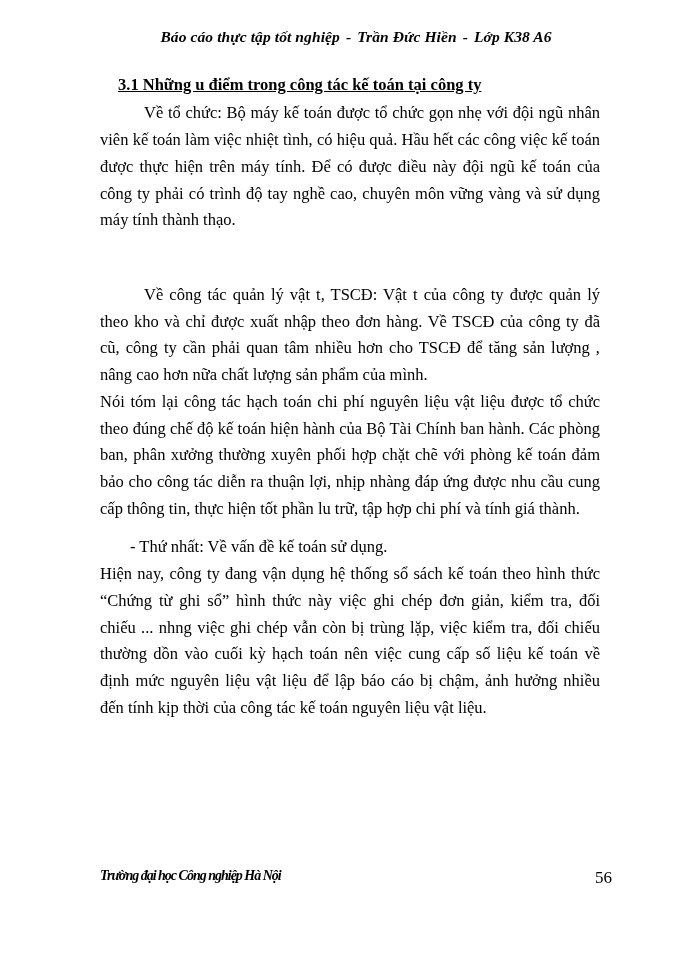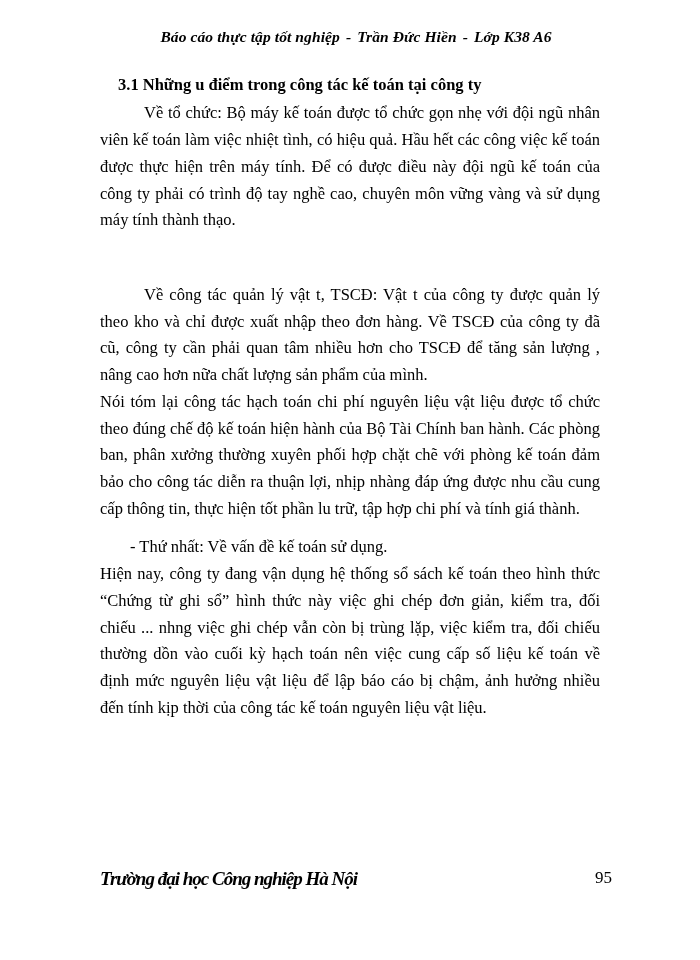--- a/index.html
+++ b/index.html
@@ -44,20 +44,21 @@
     padding: 0 2px;
   }
   .body-block {
     margin-top: 26px;
     font-size: 16.5px;
     line-height: 1.62;
     text-align: justify;
   }
   .sec-heading {
     font-weight: bold;
+    text-decoration: underline;
     font-size: 16.5px;
     line-height: 1.6;
     margin: 0 0 2px 18px;
   }
   p.para {
     margin: 0;
     text-align: justify;
     text-justify: inter-word;
   }
   p.indent {
@@ -80,21 +81,21 @@
     width: 700px;
     height: 40px;
   }
   .footer-glyphs {
     position: absolute;
     left: 100px;
     top: 0;
     font-family: "Liberation Serif", serif;
     font-style: italic;
     font-weight: bold;
-    font-size: 19px;
+    font-size: 14px;
     letter-spacing: -1px;
     color: #000;
     white-space: nowrap;
   }
   .footer-page {
     position: absolute;
     right: 88px;
     top: 0;
     font-size: 17px;
     font-family: "Liberation Serif", serif;
@@ -133,16 +134,16 @@
 
       <p class="para indent-sm">- Thứ nhất: Về vấn đề kế toán sử dụng.</p>
 
       <p class="para">Hiện nay, công ty đang vận dụng hệ thống sổ sách kế toán theo hình thức “Chứng từ ghi sổ” hình thức này việc ghi chép đơn giản, kiểm tra, đối chiếu ... nhng   việc ghi chép vẫn còn bị trùng lặp, việc kiểm tra, đối chiếu thường dồn vào cuối kỳ hạch toán nên việc cung cấp số liệu kế toán về định mức nguyên liệu vật liệu để lập báo cáo bị chậm, ảnh hưởng   nhiều đến tính kịp thời của công tác kế toán nguyên liệu vật liệu.</p>
 
     </div>
   </div>
 
   <div class="footer">
     <div class="footer-glyphs">Trường đại học Công nghiệp Hà Nội</div>
-    <div class="footer-page">95</div>
+    <div class="footer-page">56</div>
   </div>
 
 </div>
 
 </body></html>

